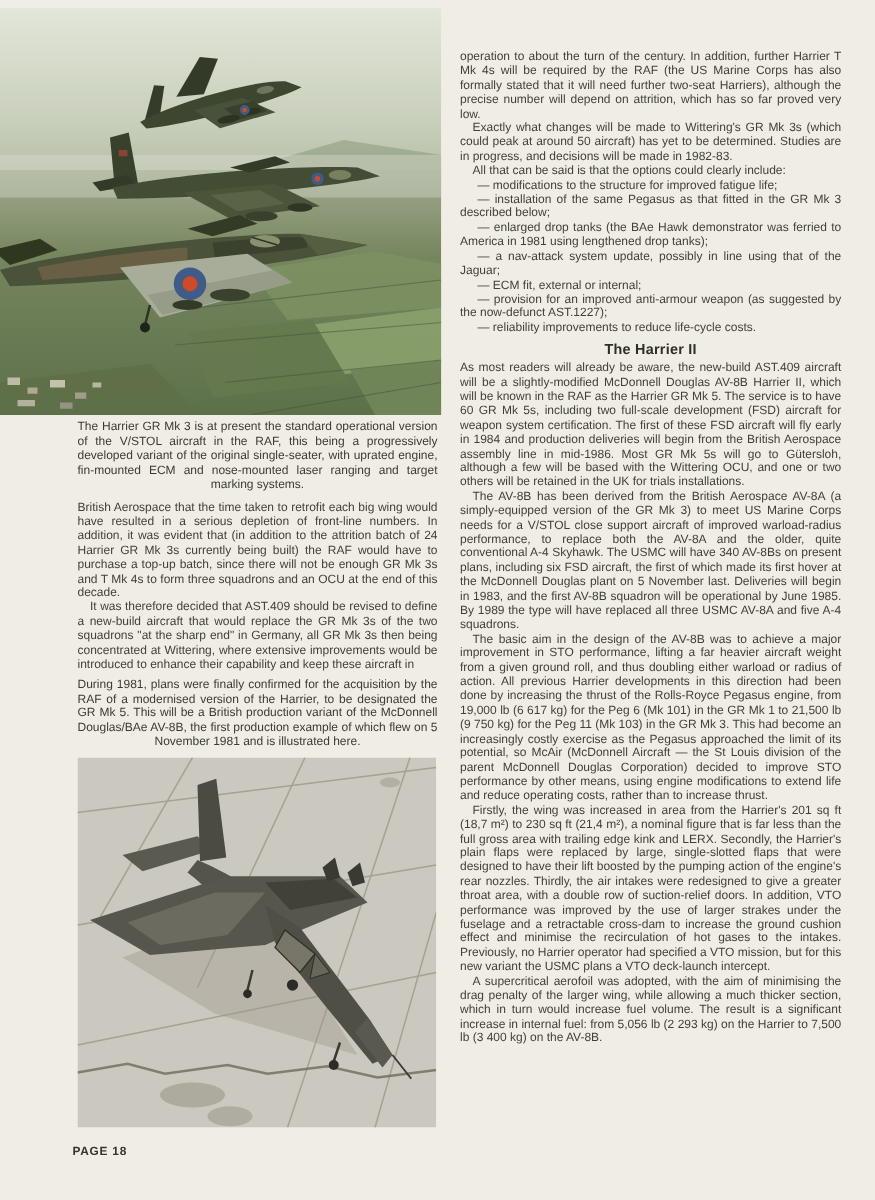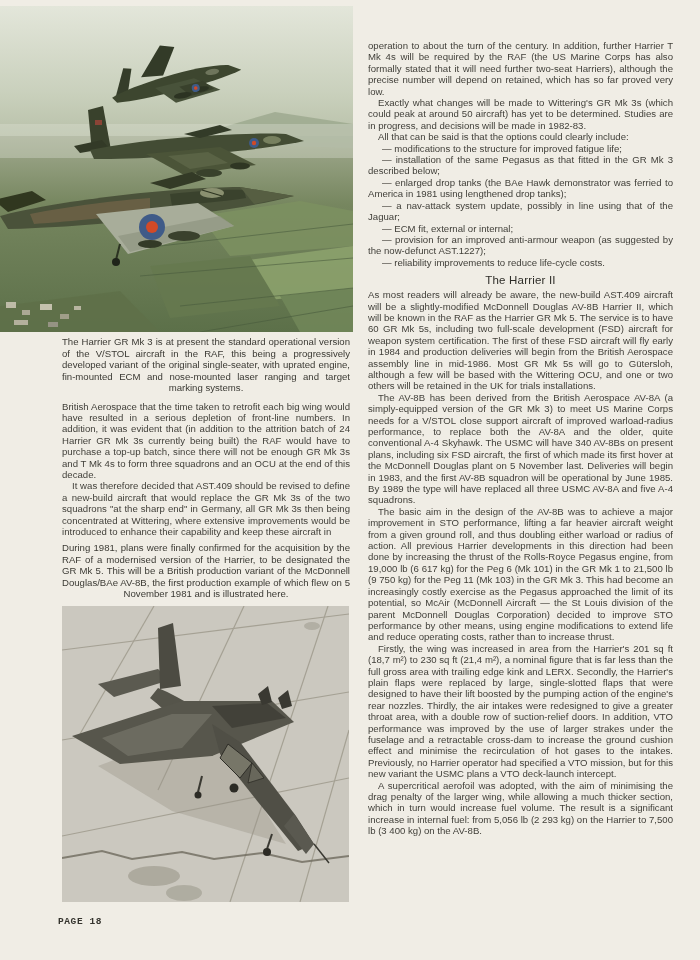--- a/index.html
+++ b/index.html
@@ -36,26 +36,26 @@
   }
   .indent{text-indent:10px;}
   .bullet{text-indent:14px;}
   .caption{
     margin:0;font-size:9.6px;line-height:11.5px;
     text-align:justify;text-align-last:center;color:#3b3a34;
   }
   .cap-top{margin-bottom:7px;}
   .cap-mid{margin-top:5px;}
   .heading{
-    margin:6px 0 3px 0;font-size:11.5px;font-weight:normal;
+    margin:6px 0 3px 0;font-size:11.5px;font-weight:bold;
     text-align:center;color:#2e2d28;letter-spacing:0.2px;
   }
   .footer{
     position:absolute;left:58px;top:916px;
-    font-size:9.5px;font-weight:bold;letter-spacing:0.6px;color:#35342e;font-family:Liberation Mono, monospace;
+    font-size:9.5px;font-weight:bold;letter-spacing:0.6px;color:#35342e;
   }
 </style>
 </head>
 <body>
 
 <div class="page">
 
   <figure class="photo-top">
     <svg viewBox="0 0 353 326" preserveAspectRatio="none">
       <defs>
@@ -191,21 +191,21 @@
           <circle cx="136" cy="189" r="3.5" fill="#2c2b25"></circle>
           <line x1="210" y1="228" x2="205" y2="243" stroke="#3a3932" stroke-width="2"></line>
           <circle cx="205" cy="246" r="4" fill="#2c2b25"></circle>
           <circle cx="172" cy="182" r="4.5" fill="#2c2b25"></circle>
         </g>
       </svg>
     </figure>
   </div>
 
   <div class="right-col">
-    <p class="para">operation to about the turn of the century. In addition, further Harrier T Mk 4s will be required by the RAF (the US Marine Corps has also formally stated that it will need further two-seat Harriers), although the precise number will depend on retained, which has so far proved very low.</p>
+    <p class="para">operation to about the turn of the century. In addition, further Harrier T Mk 4s will be required by the RAF (the US Marine Corps has also formally stated that it will need further two-seat Harriers), although the precise number will depend on attrition, which has so far proved very low.</p>
     <p class="para indent">Exactly what changes will be made to Wittering's GR Mk 3s (which could peak at around 50 aircraft) has yet to be determined. Studies are in progress, and decisions will be made in 1982-83.</p>
     <p class="para indent">All that can be said is that the options could clearly include:</p>
     <p class="para bullet">— modifications to the structure for improved fatigue life;</p>
     <p class="para bullet">— installation of the same Pegasus as that fitted in the GR Mk 3 described below;</p>
     <p class="para bullet">— enlarged drop tanks (the BAe Hawk demonstrator was ferried to America in 1981 using lengthened drop tanks);</p>
     <p class="para bullet">— a nav-attack system update, possibly in line using that of the Jaguar;</p>
     <p class="para bullet">— ECM fit, external or internal;</p>
     <p class="para bullet">— provision for an improved anti-armour weapon (as suggested by the now-defunct AST.1227);</p>
     <p class="para bullet">— reliability improvements to reduce life-cycle costs.</p>
     <h2 class="heading">The Harrier II</h2>

